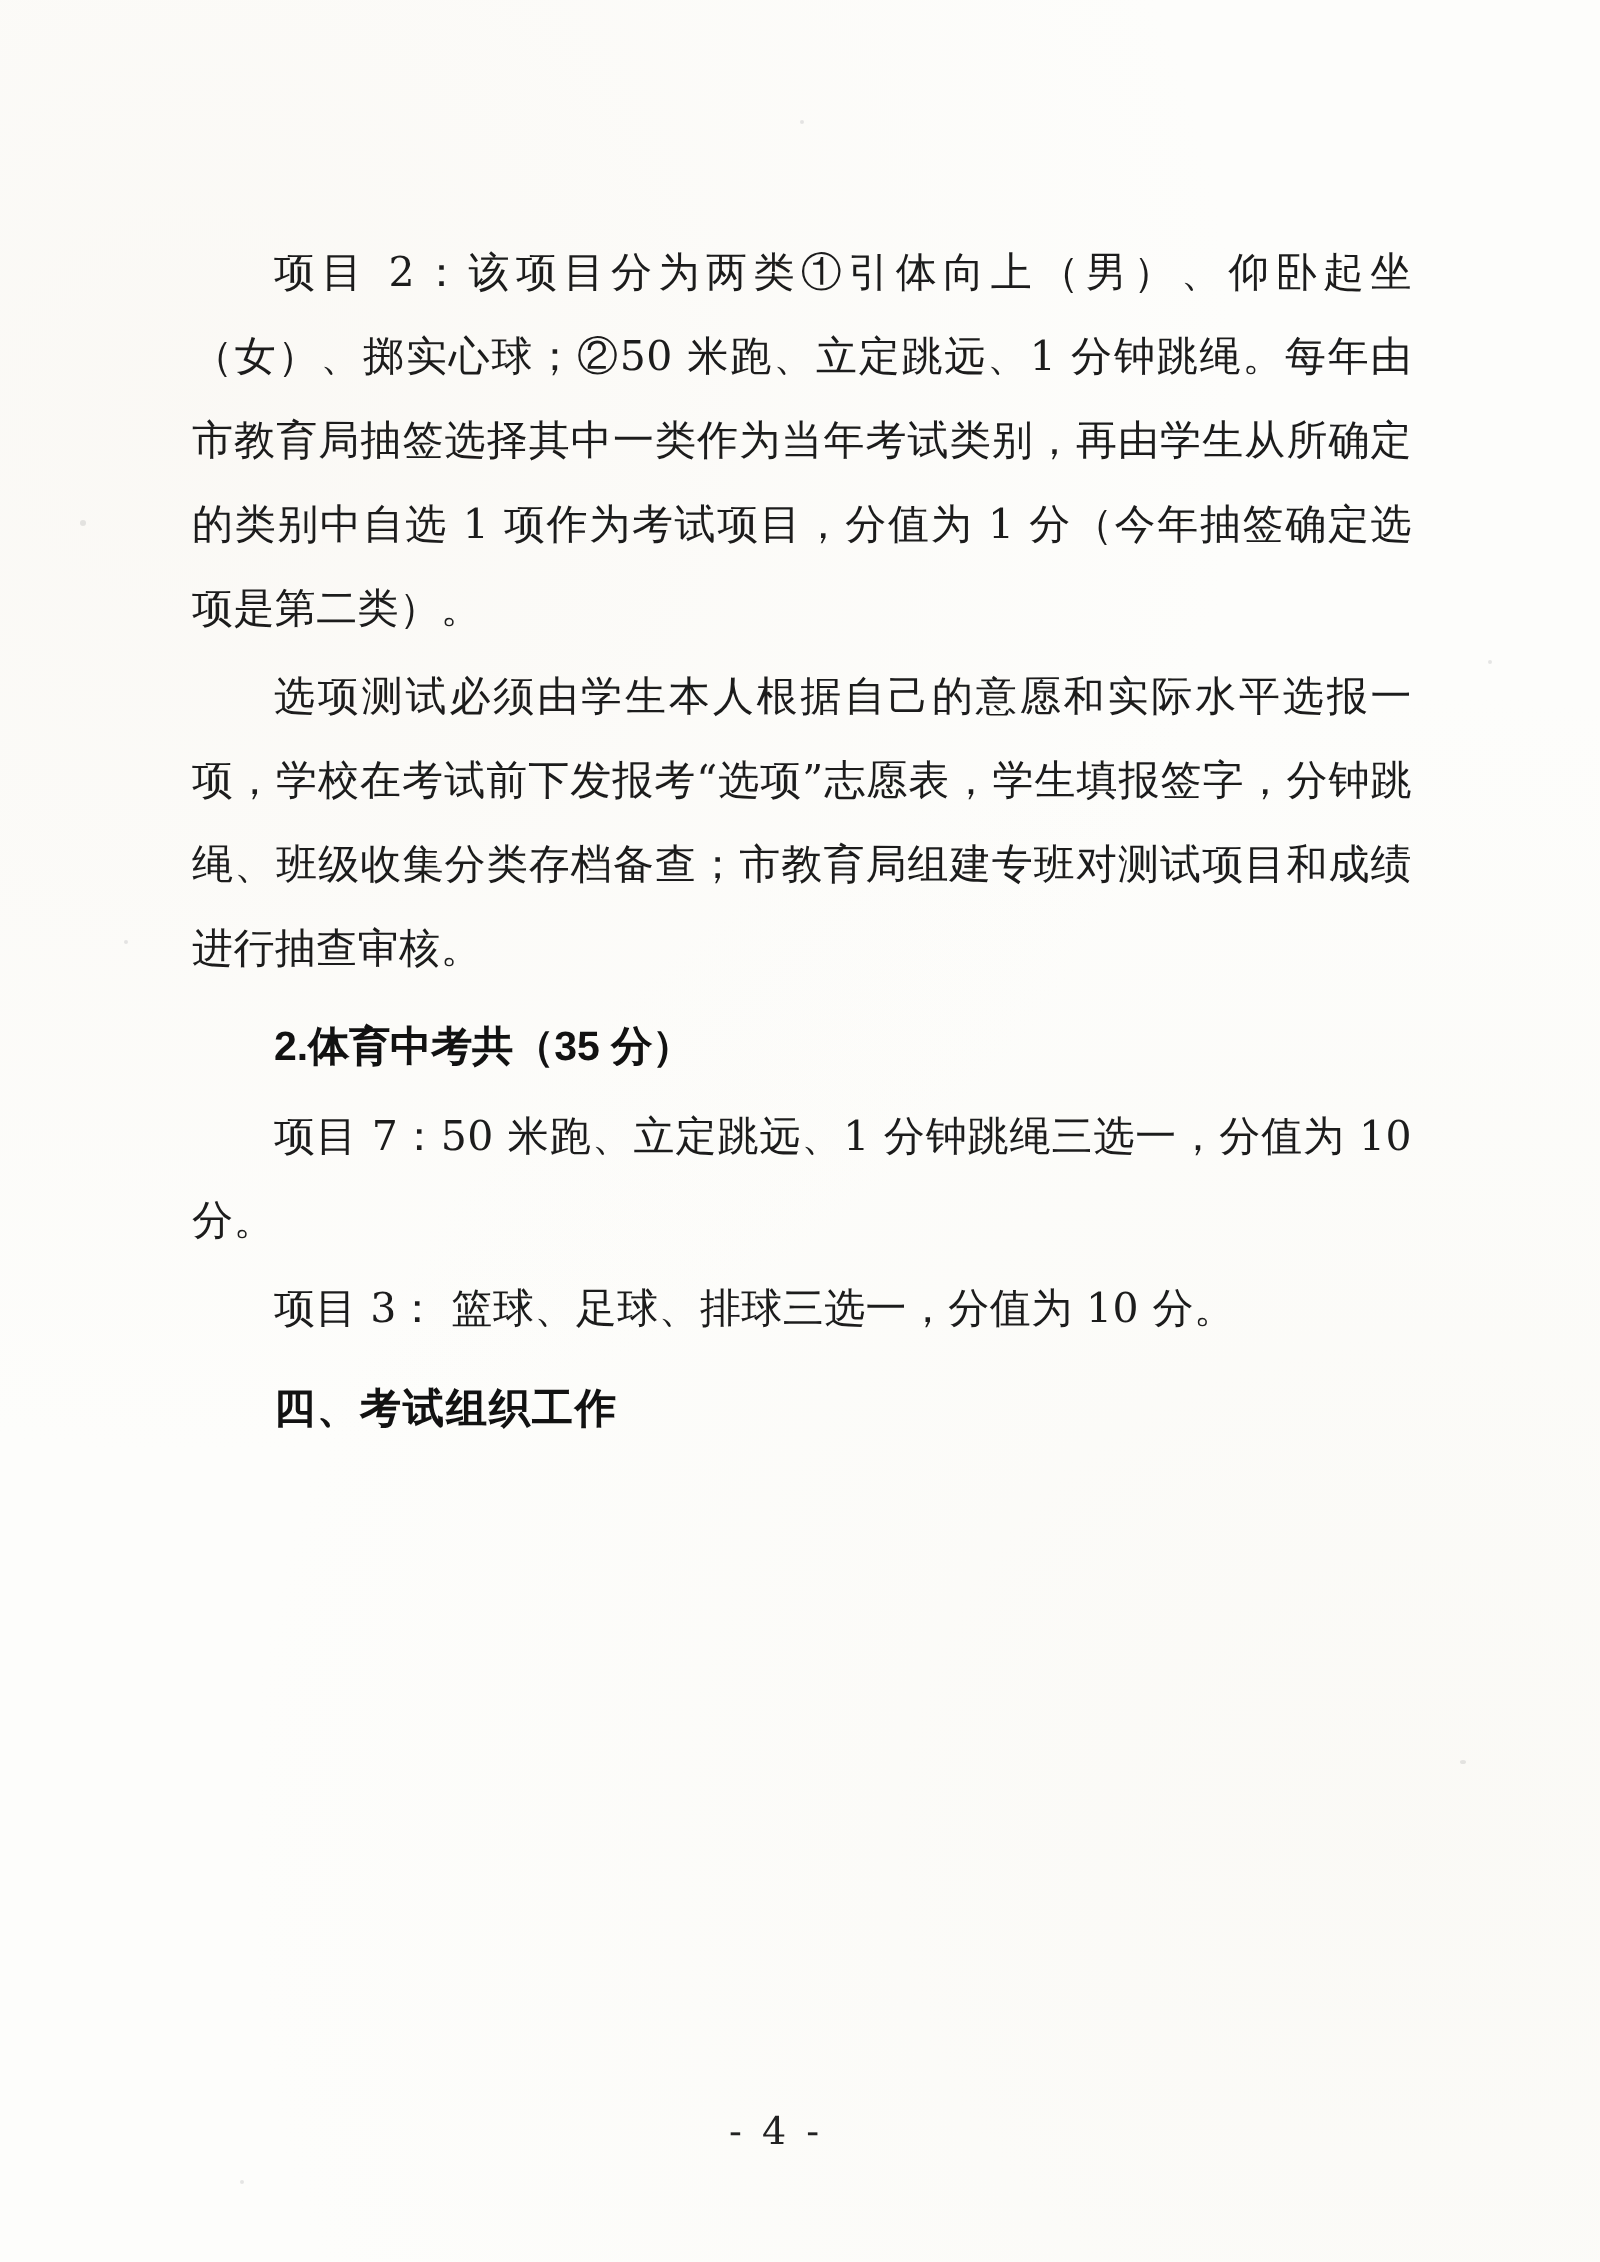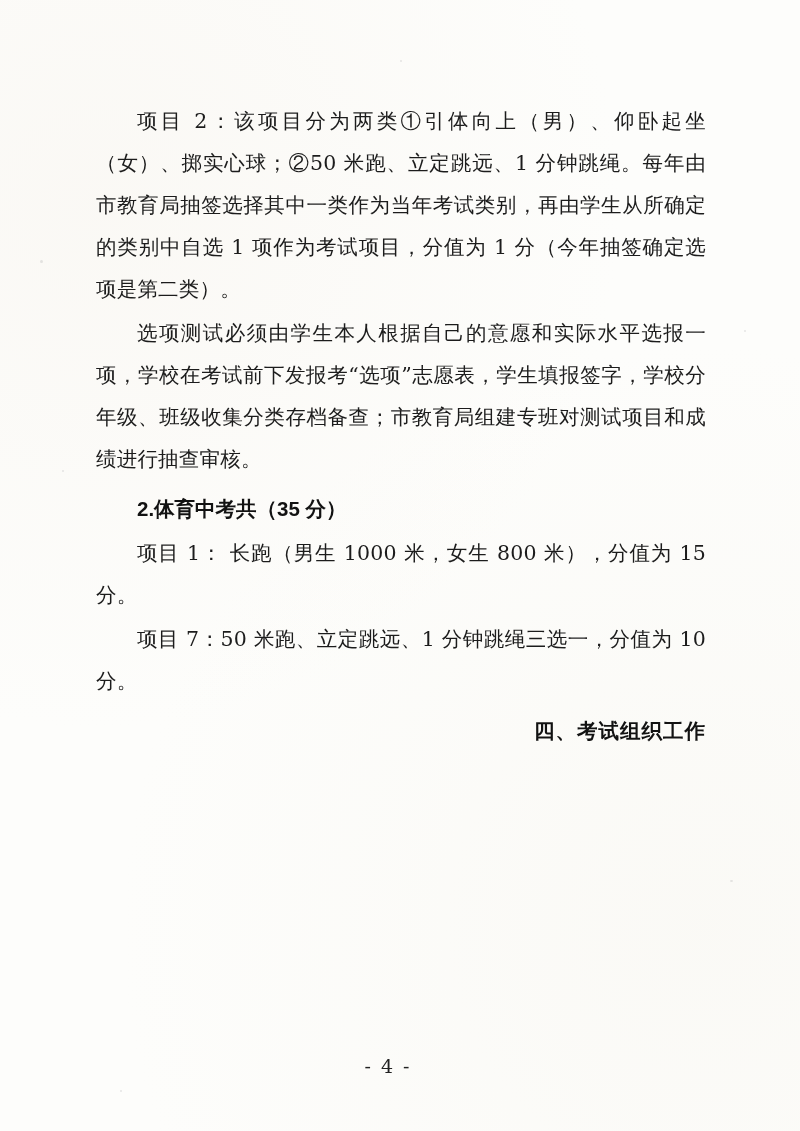--- a/index.html
+++ b/index.html
@@ -20,21 +20,21 @@
     position: absolute;
     inset: 0;
     background:
       radial-gradient(circle at 12% 18%, rgba(250,248,244,0.9) 0%, rgba(255,255,255,0) 45%),
       radial-gradient(circle at 88% 82%, rgba(250,249,245,0.9) 0%, rgba(255,255,255,0) 50%),
       #fdfdfb;
   }
   .content {
     position: absolute;
     left: 96px;
-    top: 100px;
+    top: 115px;
     width: 610px;
   }
   p {
     margin: 0 0 2px 0;
     font-size: 20.5px;
     line-height: 42px;
     text-align: justify;
     text-justify: inter-ideograph;
     letter-spacing: 0.2px;
     color: #1c1c1c;
@@ -54,21 +54,20 @@
   .heading-serif {
     font-weight: bold;
     font-size: 20.5px;
     line-height: 42px;
     text-indent: 2em;
     margin: 8px 0 2px 0;
     color: #121212;
   }
   .spaced {
     letter-spacing: 1px;
-    text-align: right;
   }
   .pagenum {
     position: absolute;
     left: 0;
     right: 0;
     top: 1055px;
     text-align: center;
     font-size: 19px;
     color: #222;
     letter-spacing: 2px;
@@ -100,28 +99,28 @@
   <div class="speck s3"></div>
   <div class="speck s4"></div>
   <div class="speck s5"></div>
   <div class="speck s6"></div>
 
   <div class="content">
 
     <p class="indent">项目 2：该项目分为两类①引体向上（男）、仰卧起坐（女）、掷实心球；②50 米跑、立定跳远、1 分钟跳绳。每年由市教育局抽签选择其中一类作为当年考试类别，再由学生从所确定的类别中自选 1 项作为考试项目，分值为 1 分（今年抽签确定选项是第二类）。</p>
 
 
-    <p class="indent">选项测试必须由学生本人根据自己的意愿和实际水平选报一项，学校在考试前下发报考“选项”志愿表，学生填报签字，学校分年级、班级收集分类存档备查；市教育局组建专班对测试项目和成绩进行抽查审核。</p>
+    <p class="indent">选项测试必须由学生本人根据自己的意愿和实际水平选报一项，学校在考试前下发报考“选项”志愿表，学生填报签字，分钟跳绳、班级收集分类存档备查；市教育局组建专班对测试项目和成绩进行抽查审核。</p>
 
     <div class="heading">2.体育中考共（35 分）</div>
 
-    <p class="indent">项目 1： 长跑（男生 1000 米，女生 800 米），分值为 15 分。</p>
 
     <p class="indent">项目 7：50 米跑、立定跳远、1 分钟跳绳三选一，分值为 10 分。</p>
 
+    <p class="indent">项目 3： 篮球、足球、排球三选一，分值为 10 分。</p>
 
     <div class="heading-serif spaced">四、考试组织工作</div>
 
 
 
   </div>
 
   <div class="pagenum">
     <span>- 4 -</span>
   </div>

